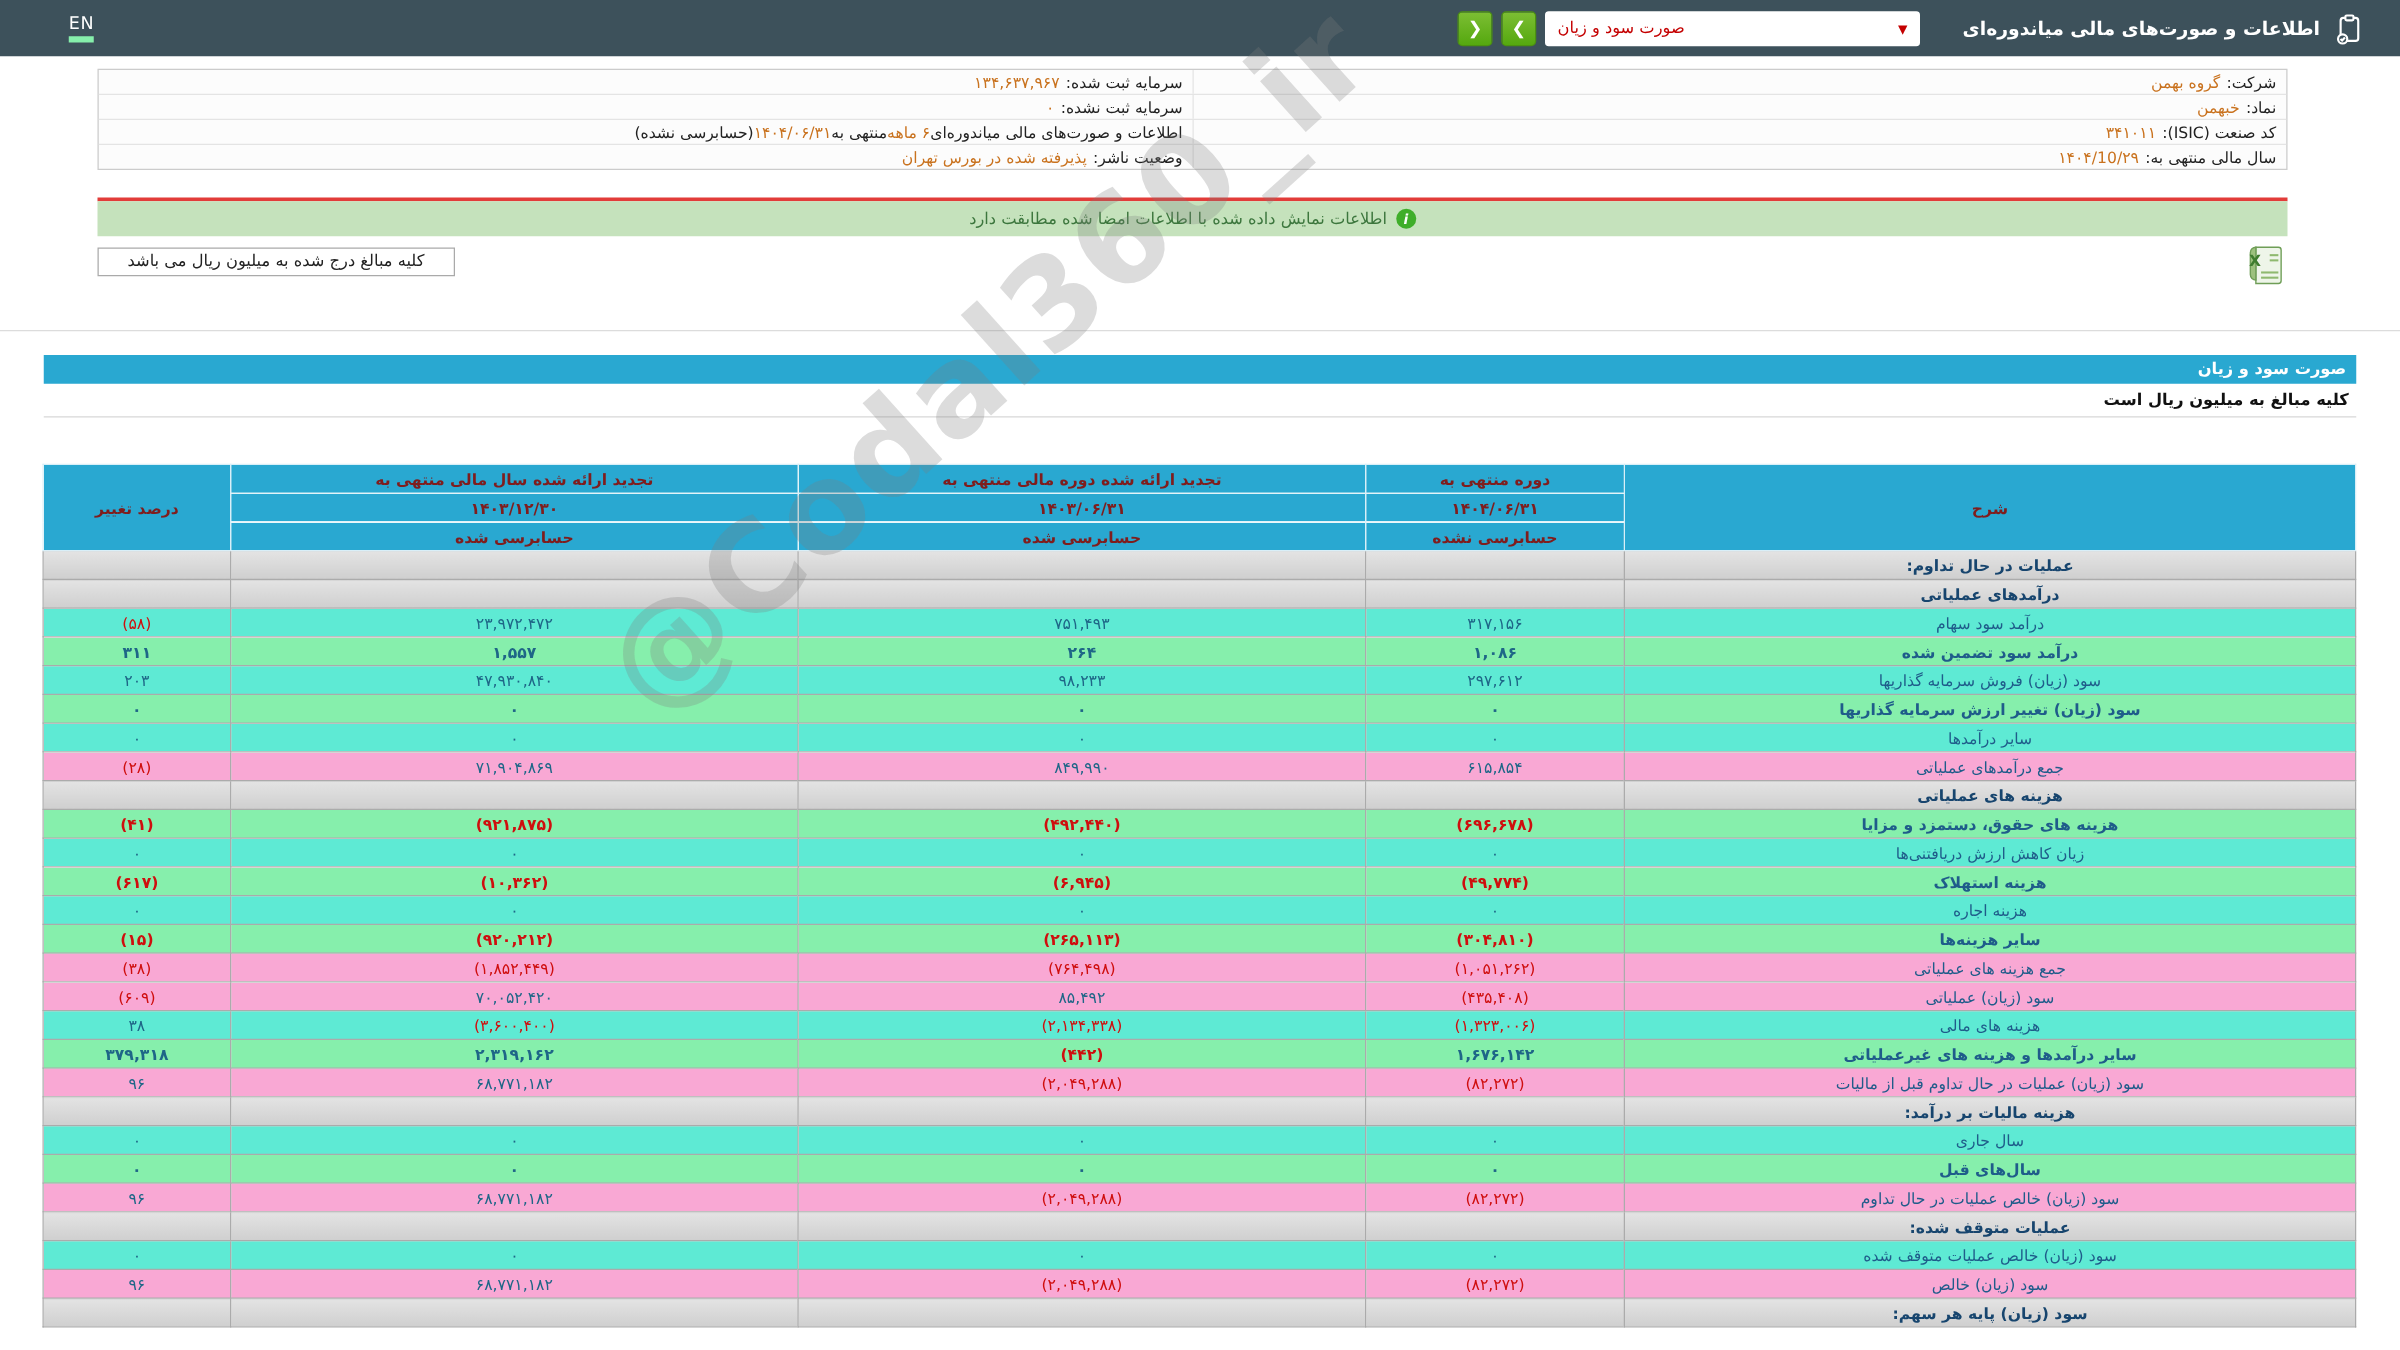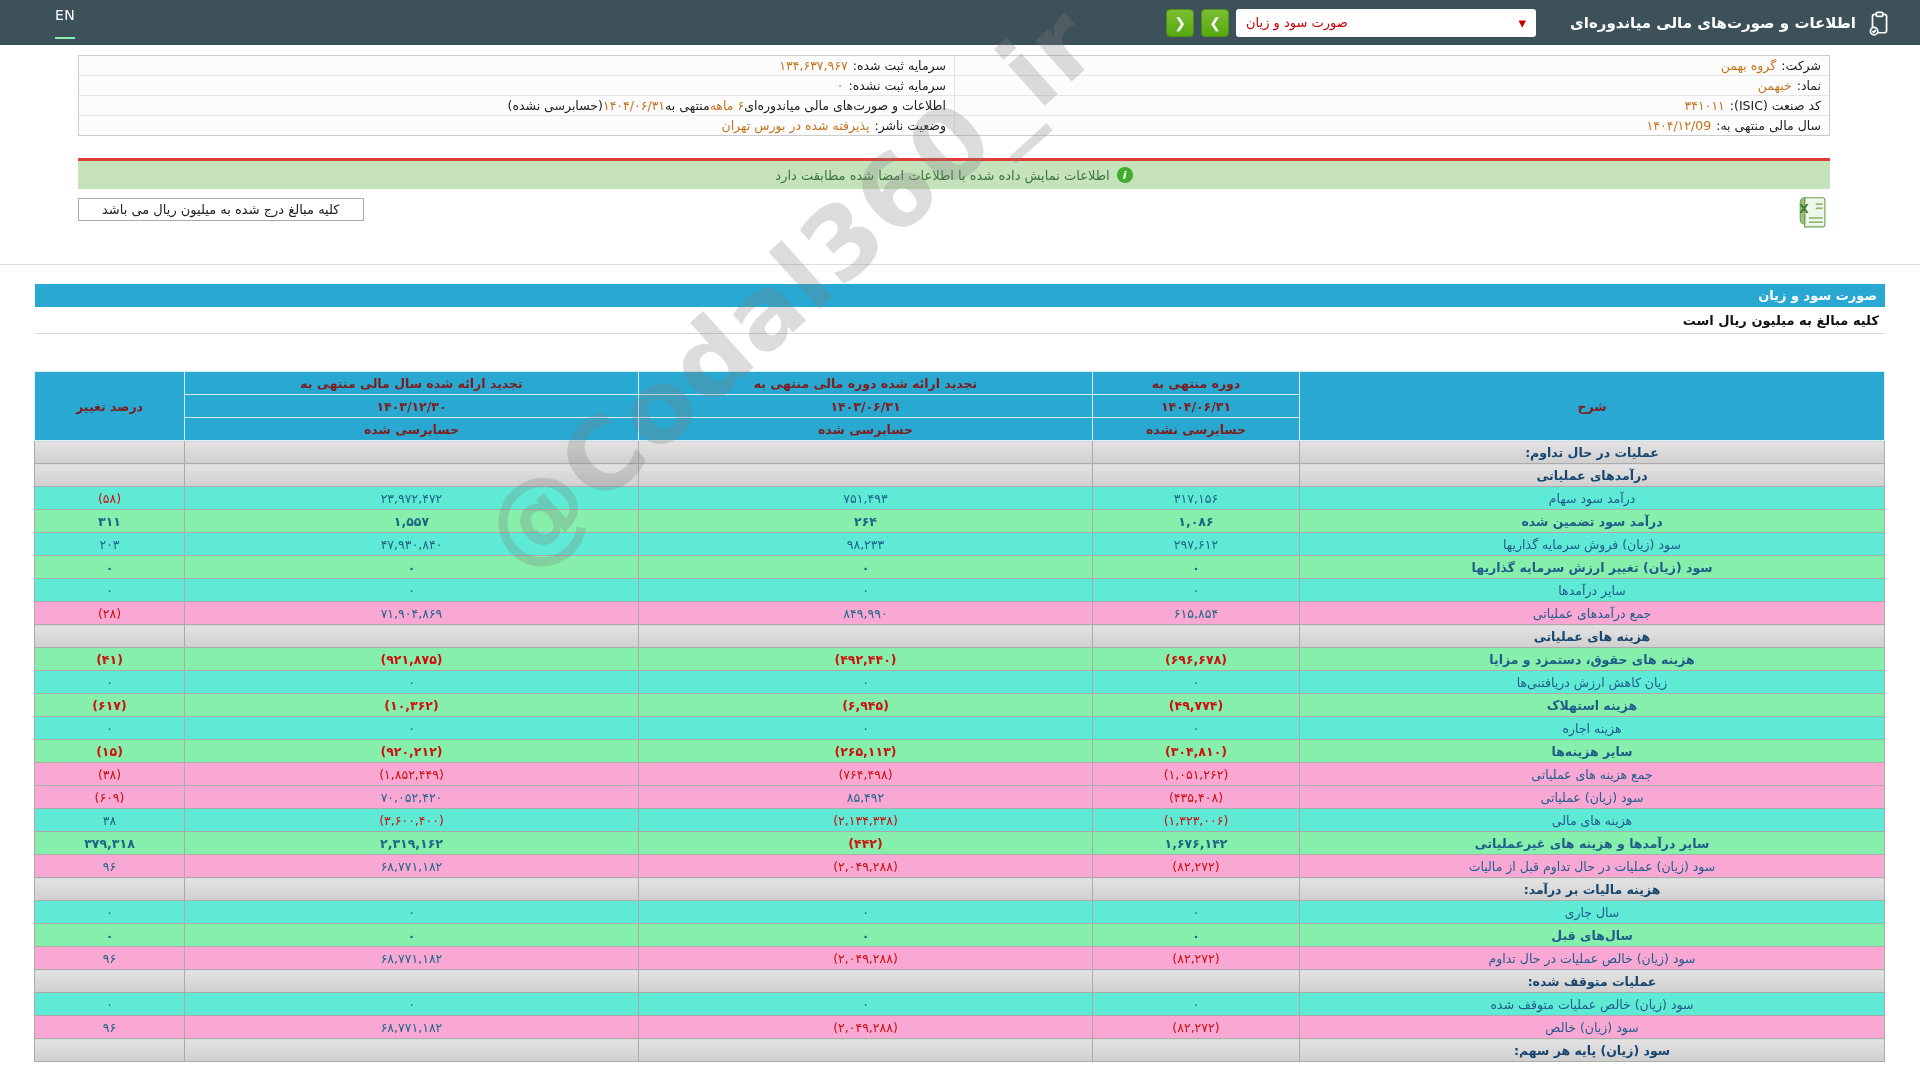--- a/index.html
+++ b/index.html
@@ -12,22 +12,22 @@
   .topbar-right { display:flex; align-items:center; }
   .tb-title { color:#fff; font-size:15px; font-weight:bold; margin-right:10px; }
   .dropdown { width:300px; height:28px; background:#fff; border-radius:3px;
               display:flex; align-items:center; justify-content:space-between;
               padding:0 10px; margin-right:34px; cursor:pointer; }
   .dropdown .dd-text { color:#c40000; font-size:13px; }
   .dropdown .dd-caret { color:#c40000; font-size:15px; font-weight:bold; line-height:10px; }
   .nav-btn { width:28px; height:28px; margin-right:7px; border:1px solid #4c9210; border-radius:4px;
              background:linear-gradient(#7cbe33,#55a80f); color:#fff; font-size:14px; font-weight:bold;
              display:flex; align-items:center; justify-content:center; cursor:pointer; }
-  .en-link { color:#fff; font-size:14px; text-decoration:none; border-bottom:2px solid #86efac;
-             padding-bottom:14px; letter-spacing:.5px; }
+  .en-link { color:#fff; font-size:14px; text-decoration:none; border-bottom:5px solid #86efac;
+             padding-bottom:2px; letter-spacing:.5px; }
 
   
   .upper { height:220px; padding:10px 90px 0 78px; border-bottom:1px solid #dcdcdc; position:relative; }
   .info-table { border:1px solid #ccc; background:#fcfcfc; }
   .info-row { display:grid; grid-template-columns:1fr 1fr; border-bottom:1px solid #e4e4e4; }
   .info-row:last-child { border-bottom:none; }
   .info-cell { height:19px; display:flex; align-items:center; gap:5px; padding:0 8px;
                font-size:12.5px; color:#222; white-space:nowrap; overflow:hidden; }
   .info-cell.rightcol { border-left:1px solid #e4e4e4; }
   .info-val { color:#c9721e; }
@@ -128,21 +128,21 @@
         <span>اطلاعات و صورت‌های مالی میاندوره‌ای </span>
         <span class="info-val">۶ ماهه</span>
         <span> منتهی به </span>
         <span class="info-val">۱۴۰۴/۰۶/۳۱</span>
         <span>(حسابرسی نشده)</span>
       </div>
     </div>
     <div class="info-row">
       <div class="info-cell rightcol">
         <span>سال مالی منتهی به:</span>
-        <span class="info-val">۱۴۰۴/۱۲/09</span>
+        <span class="info-val">۱۴۰۴/10/۲۹</span>
       </div>
       <div class="info-cell">
         <span>وضعیت ناشر:</span>
         <span class="info-val">پذیرفته شده در بورس تهران</span>
       </div>
     </div>
   </div>
 
   <div class="red-line"></div>
   <div class="notice">

